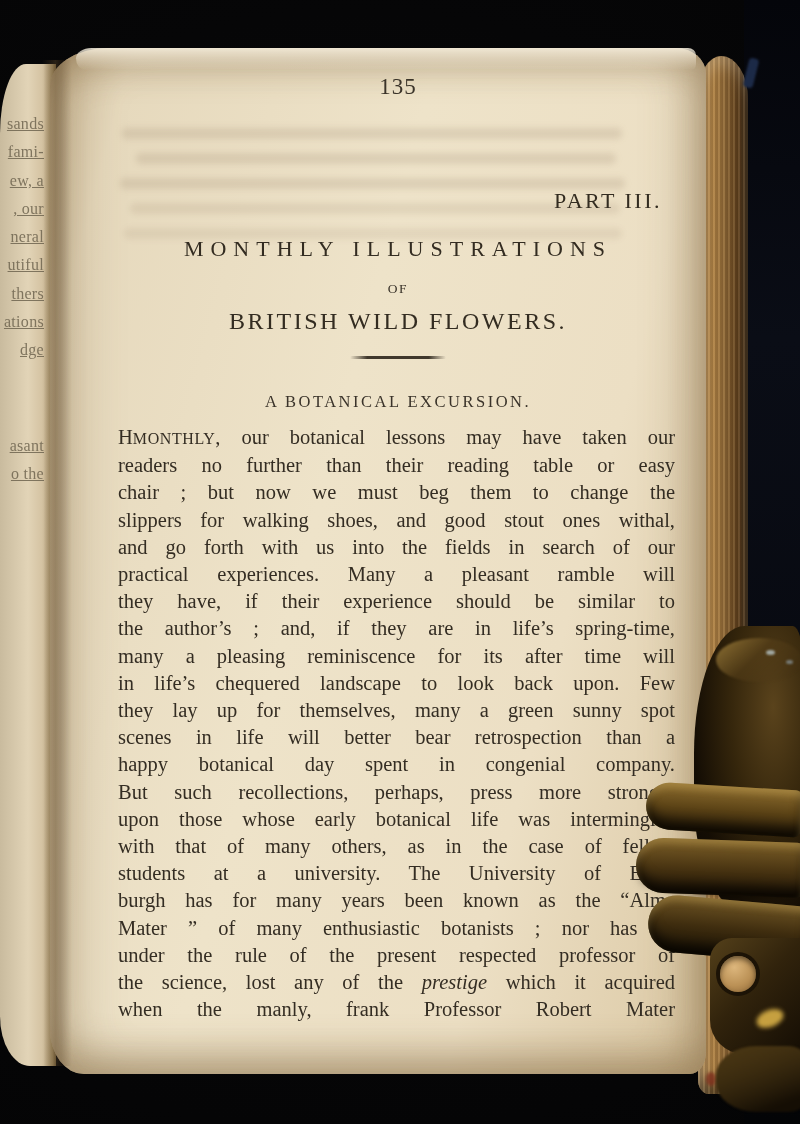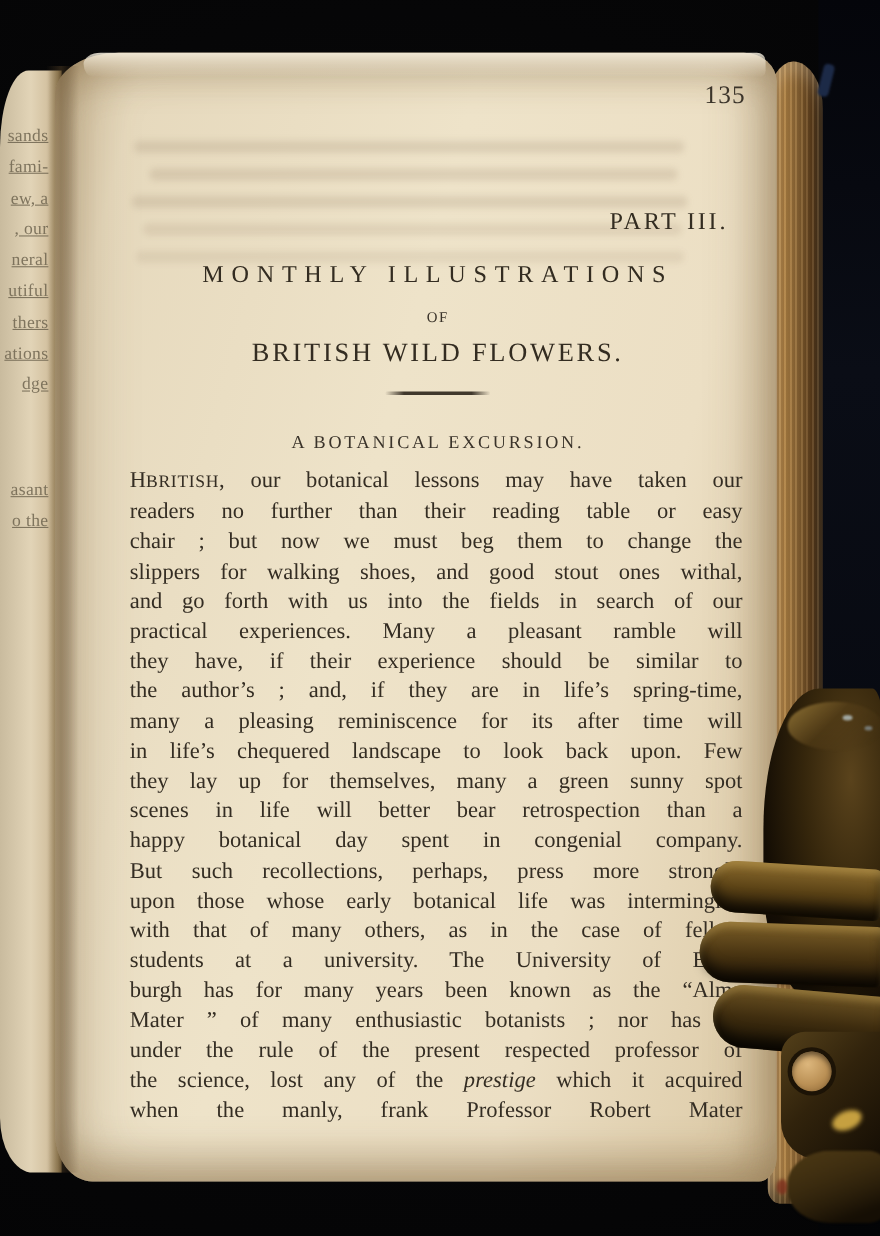--- a/index.html
+++ b/index.html
@@ -43,21 +43,21 @@
   .main-page{position:absolute;left:50px;top:48px;width:656px;height:1026px;z-index:2;
     background:linear-gradient(105deg,#d5c4a4 0%,#e6d9bd 9%,#eee3c9 42%,#ecdfc4 72%,#ddcba8 96%);
     border-radius:58px 30px 16px 34px / 38px 26px 22px 44px;
     box-shadow:inset 0 20px 34px rgba(120,90,50,.28), inset 32px 0 46px rgba(120,90,50,.22),
                inset -26px 0 40px rgba(125,95,55,.25), inset 0 -22px 36px rgba(120,88,48,.30);}
   .main-page::before{content:"";position:absolute;left:26px;top:0;right:10px;height:22px;
     border-radius:inherit;background:linear-gradient(180deg,rgba(250,243,226,.85),rgba(250,243,226,0));}
 
   .show-line{position:absolute;height:11px;background:rgba(130,108,78,.16);filter:blur(3px);border-radius:5px;}
 
-  .page-number{position:absolute;left:68px;top:26px;width:560px;text-align:right;
+  .page-number{position:absolute;left:68px;top:26px;width:560px;text-align:center;
     font-size:23px;color:#3b342a;letter-spacing:1px;}
   .part-heading{position:absolute;left:52px;top:140px;width:560px;text-align:right;
     font-size:22px;color:#332c21;letter-spacing:2.5px;}
   .title-line1{position:absolute;left:68px;top:188px;width:560px;text-align:center;
     font-size:22px;color:#332c21;letter-spacing:7px;white-space:nowrap;}
   .title-of{position:absolute;left:68px;top:233px;width:560px;text-align:center;
     font-size:13.5px;color:#3a332a;letter-spacing:1.5px;font-family:Liberation Serif, serif;}
   .title-line2{position:absolute;left:68px;top:260px;width:560px;text-align:center;
     font-size:24px;color:#332c21;letter-spacing:2.5px;}
   .divider{position:absolute;left:68px;top:308px;width:560px;display:flex;justify-content:center;}
@@ -149,21 +149,21 @@
     <div class="title-of">OF</div>
     <div class="title-line2">BRITISH WILD FLOWERS.</div>
 
     <div class="divider">
         <div class="rule"></div>
       </div>
 
     <div class="section-heading">A BOTANICAL EXCURSION.</div>
 
     <div class="body-text">
-        <div class="body-line">H<span class="sc">BRITISH</span>, our botanical lessons may have taken our</div>
+        <div class="body-line">H<span class="sc">MONTHLY</span>, our botanical lessons may have taken our</div>
         <div class="body-line">readers no further than their reading table or easy</div>
         <div class="body-line">chair ; but now we must beg them to change the</div>
         <div class="body-line">slippers for walking shoes, and good stout ones withal,</div>
         <div class="body-line">and go forth with us into the fields in search of our</div>
         <div class="body-line">practical experiences.  Many a pleasant ramble will</div>
         <div class="body-line">they have, if their experience should be similar to</div>
         <div class="body-line">the author’s ; and, if they are in life’s spring-time,</div>
         <div class="body-line">many a pleasing reminiscence for its after time will</div>
         <div class="body-line">in life’s chequered landscape to look back upon.  Few</div>
         <div class="body-line">they lay up for themselves, many a green sunny spot</div>

